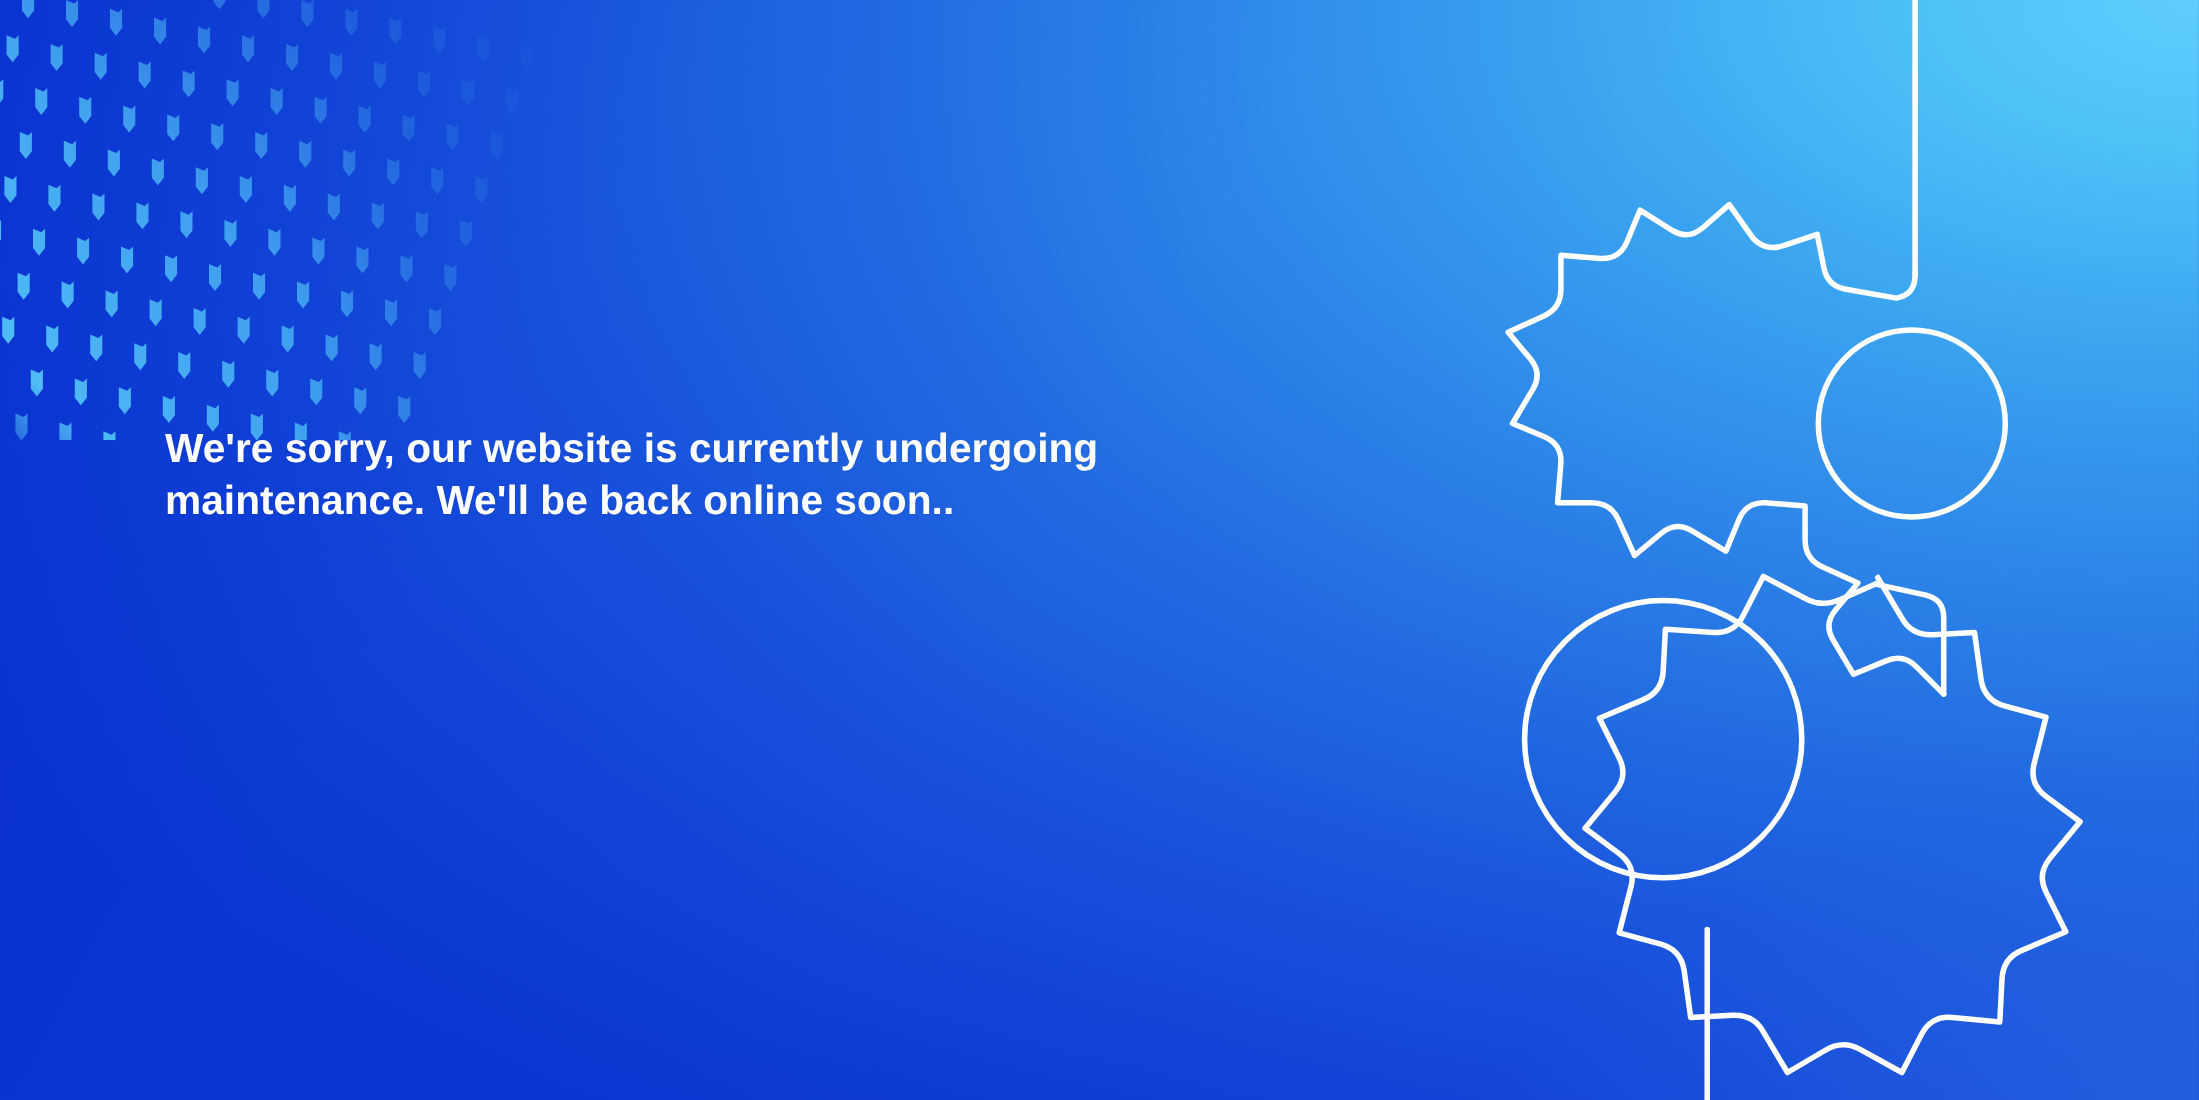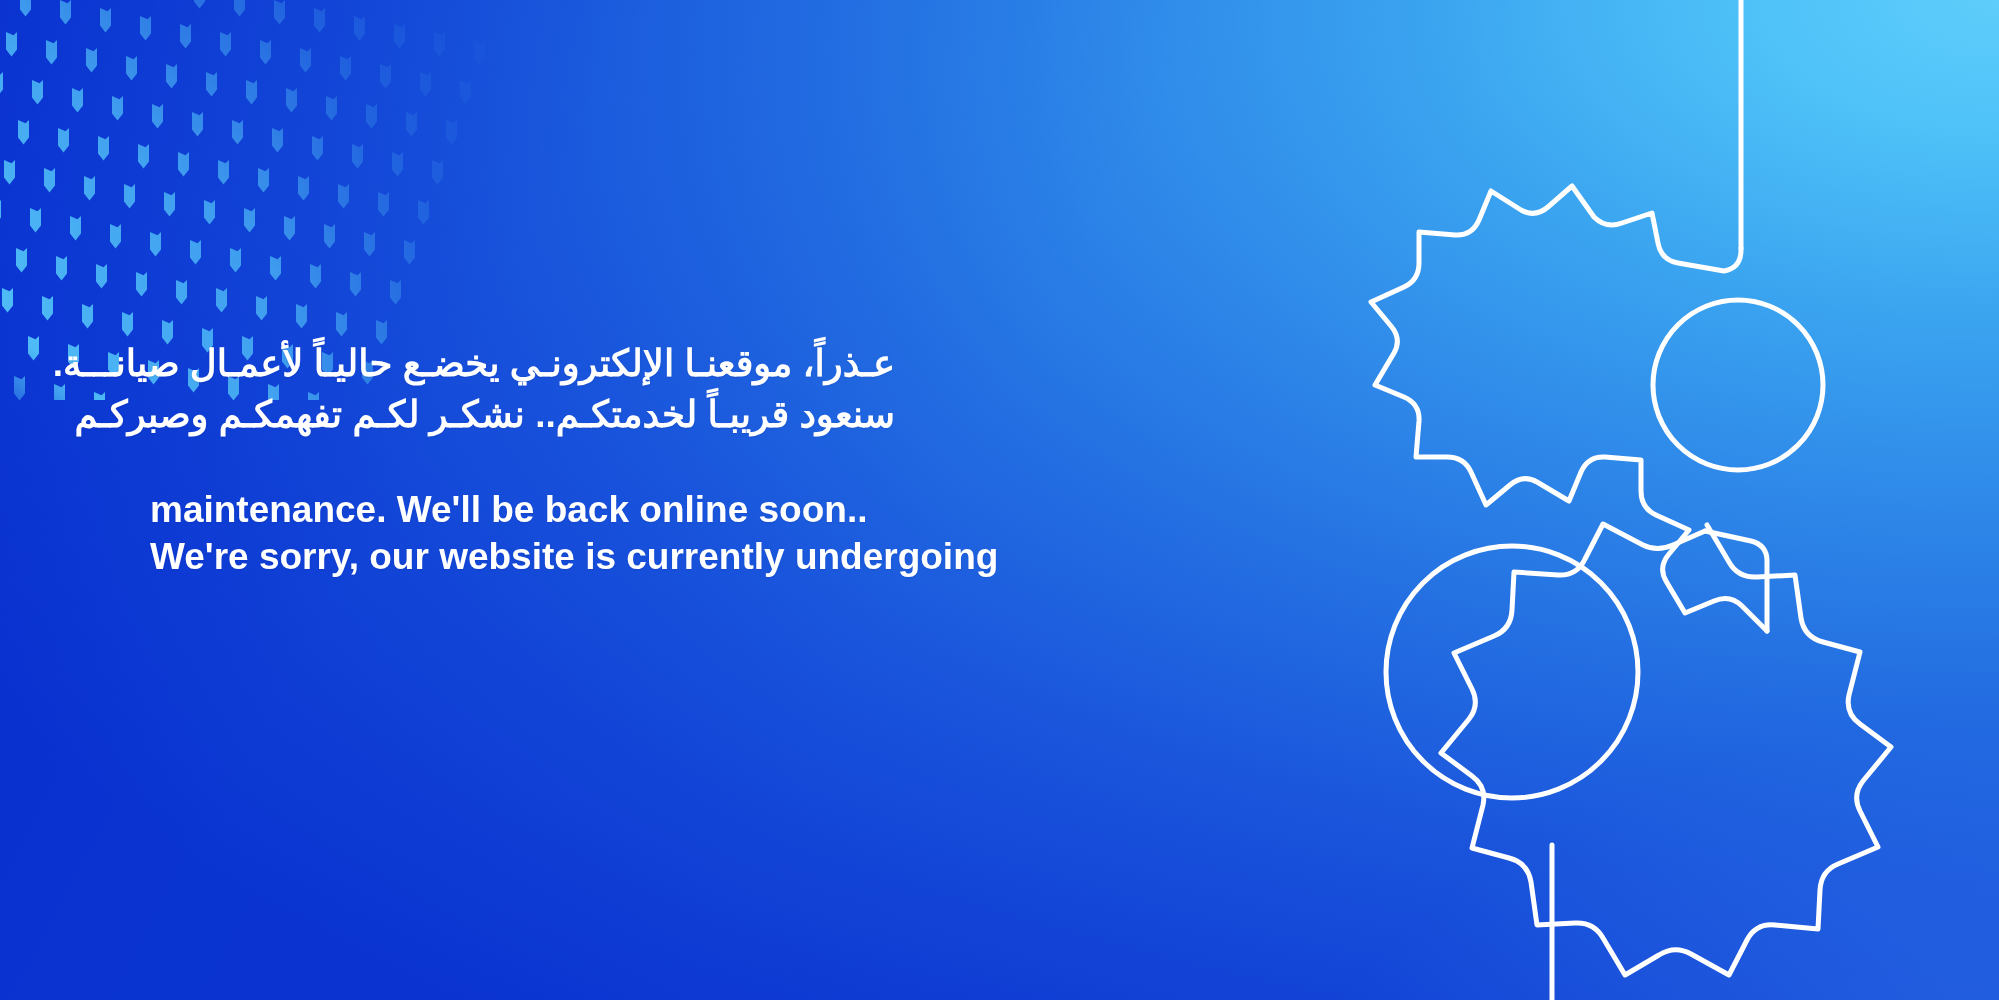--- a/index.html
+++ b/index.html
@@ -426,25 +426,21 @@
 
         <circle cx="1512" cy="672" r="126"></circle>
 
         <path d="M1552,845 L1552,1004"></path>
       </g>
     </svg>
   </div>
 
   <div class="copy">
 
-    <div class="ar-block" dir="rtl">
-      <div class="ar-line">عـذراً، موقعنـا الإلكترونـي يخضـع حاليـاً لأعمـال صيانـــة.</div>
-      <div class="ar-line">سنعود قريبـاً لخدمتكـم.. نشكـر لكـم تفهمكـم وصبركـم</div>
+
+    <div class="en-block" dir="ltr">
+      <div class="en-line">We're sorry, our website is currently undergoing</div>
+      <div class="en-line">maintenance. We'll be back online soon..</div>
     </div>
 
-    <div class="en-block" dir="ltr">
-      <div class="en-line">maintenance. We'll be back online soon..</div>
-      <div class="en-line">We're sorry, our website is currently undergoing</div>
-    </div>
-
   </div>
 
 </div>
 
 </body></html>

